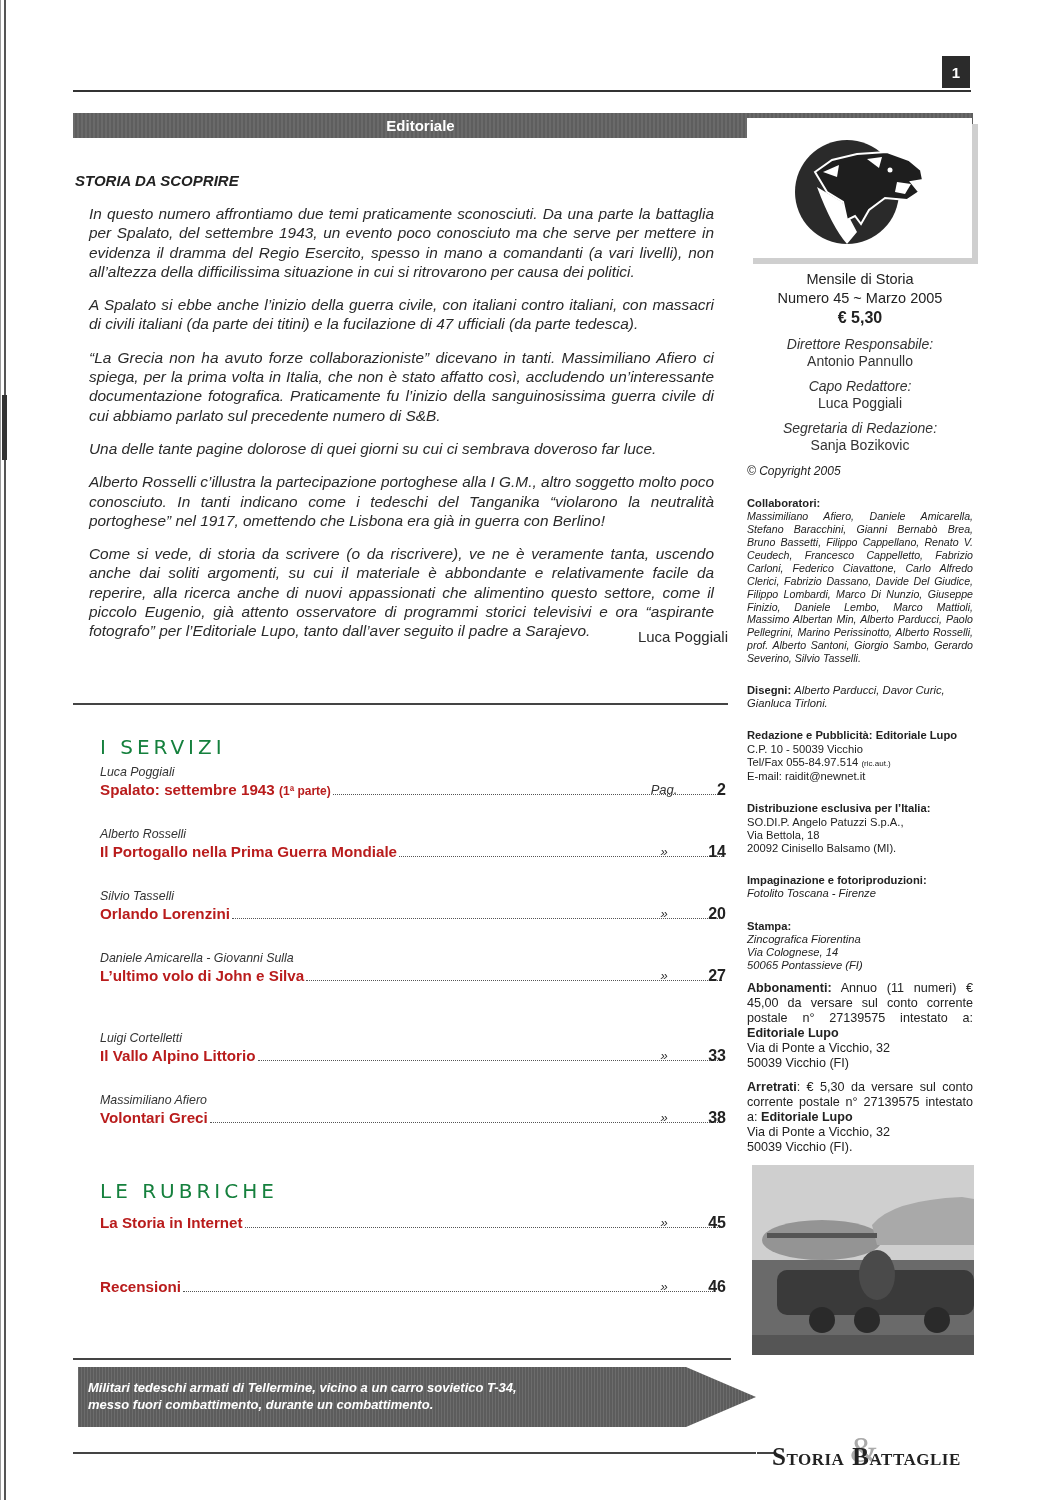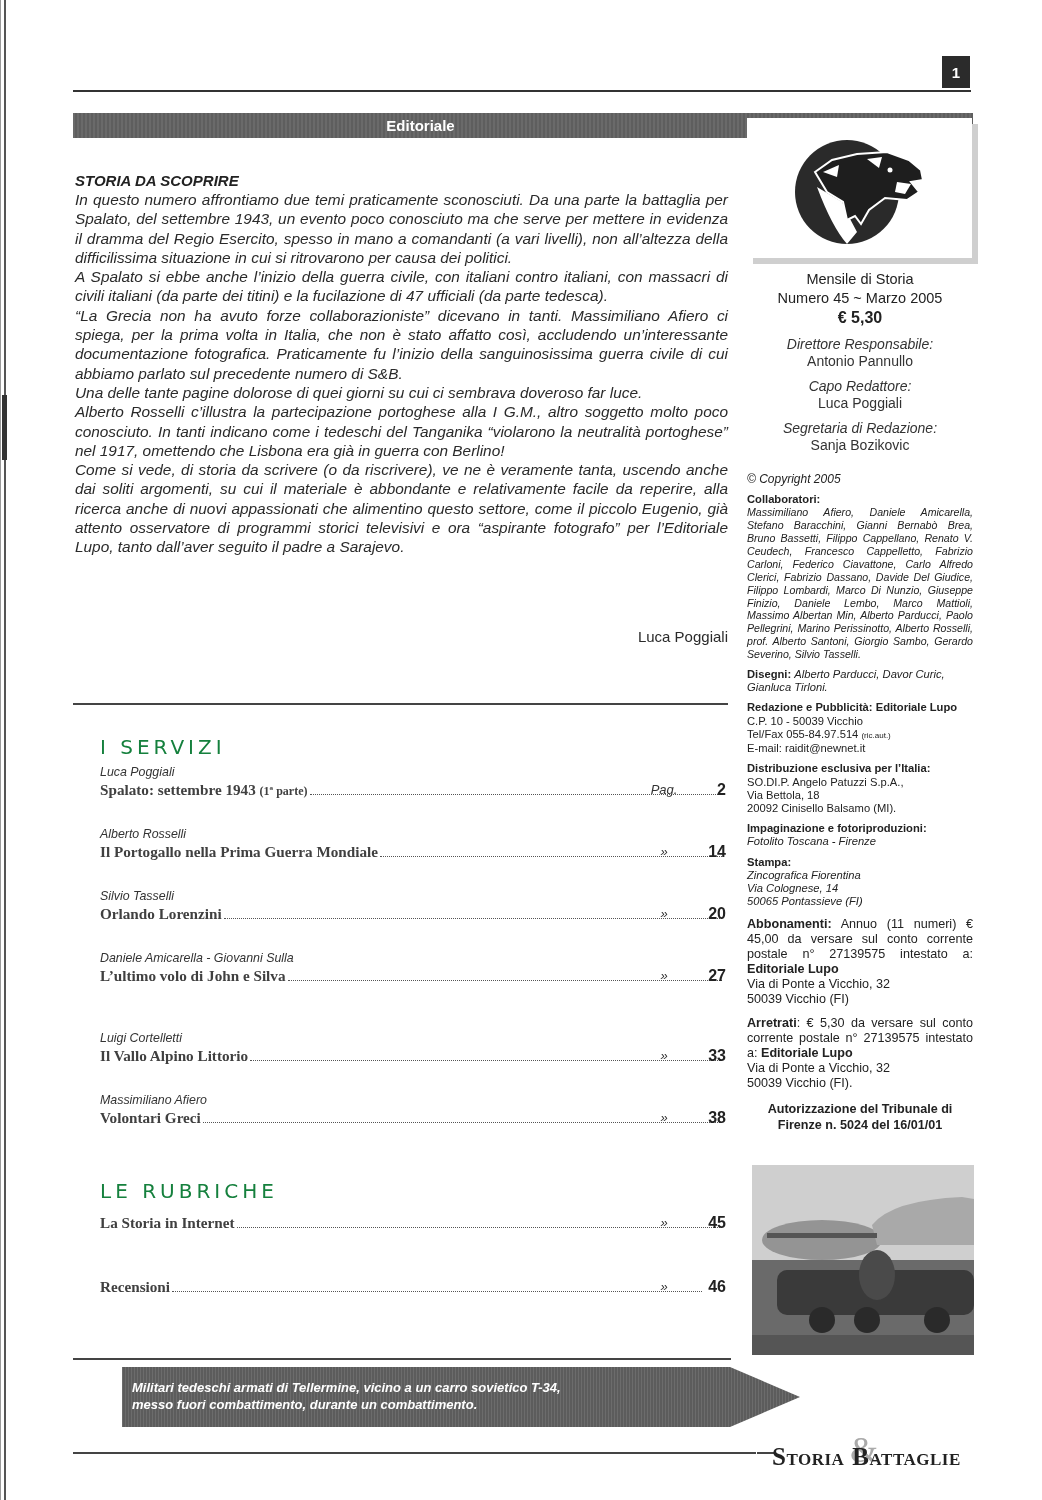--- a/index.html
+++ b/index.html
@@ -19,57 +19,57 @@
   .band-title { position: absolute; left: 73px; top: 113px; width: 695px; height: 24px; color: #fff; font-weight: bold;
     font-size: 15px; display: flex; align-items: center; justify-content: center; }
 
   .logo-box { position: absolute; left: 747px; top: 118px; width: 225px; height: 140px; background: #fff;
     box-shadow: 6px 6px 0 #cfcfcf; }
   .logo-box svg { position: absolute; left: 40px; top: 14px; }
 
   .editorial { position: absolute; left: 75px; top: 172px; width: 653px; }
   .ed-heading { font-weight: bold; font-style: italic; font-size: 15px; color: #222; line-height: 18px; }
   .ed-body { font-style: italic; font-size: 15.4px; line-height: 19.3px; color: #2a2a2a; text-align: justify; }
-  .ed-body p { margin: 0; }
+  .ed-body p { margin: 14px; }
   .signature { position: absolute; left: 500px; top: 628px; width: 228px; text-align: right; font-size: 15px; color: #2a2a2a; }
 
   .mid-rule { position: absolute; left: 73px; top: 703px; width: 655px; height: 2px; background: #444; }
 
   .side { position: absolute; left: 747px; top: 270px; width: 226px; font-size: 12px; color: #222; }
   .side .center { text-align: center; }
   .mag-title { font-weight: normal; font-size: 14.5px; line-height: 19px; }
   .mag-price { font-weight: bold; font-size: 16px; line-height: 20px; }
   .role { font-style: italic; font-size: 14px; line-height: 17px; margin-top: 8px; color: #333; }
   .role-name { font-size: 14px; line-height: 17px; color: #333; }
-  .copyright { font-style: italic; font-size: 12px; margin-top: 18px; }
-  .blk { margin-top: 7px; font-size: 11.2px; line-height: 13.2px; }
+  .copyright { font-style: italic; font-size: 12px; margin-top: 10px; }
+  .blk { margin-top: 19px; font-size: 11.2px; line-height: 13.2px; }
   .blk b { font-weight: bold; }
   .blk .it { font-style: italic; }
   .collab { font-style: italic; font-size: 10.6px; line-height: 12.9px; text-align: justify; }
   .small { font-size: 8px; }
   .larger { font-size: 12.6px; line-height: 15px; margin-top: 9px; }
   .justify { text-align: justify; }
   .auth { text-align: center; font-weight: bold; font-size: 12.6px; line-height: 16px; margin-top: 10px; }
 
   .photo { position: absolute; left: 752px; top: 1165px; width: 222px; height: 190px; overflow: hidden;
     background: linear-gradient(180deg, #d9d9d9 0%, #c7c7c7 35%, #8d8d8d 55%, #5a5a5a 75%, #6f6f6f 100%); }
 
   .toc { position: absolute; left: 100px; top: 735px; width: 628px; }
   .toc-section { font-weight: 400; font-size: 20px; letter-spacing: 4px; color: #15803d; font-family: "DejaVu Sans", sans-serif; }
   .toc-item { position: relative; height: 62px; }
   .toc-author { font-style: italic; font-size: 12.4px; color: #333; line-height: 15px; }
   .toc-line { display: flex; align-items: baseline; font-size: 15.2px; line-height: 20px; }
-  .toc-title { font-weight: bold; white-space: nowrap; color: #404040; font-family: Liberation Serif, serif; }
+  .toc-title { font-weight: bold; white-space: nowrap; color: #b91c1c; font-family: Liberation Sans, sans-serif; }
   .toc-title .sub { font-size: 12px; }
   .dots { flex: 1; border-bottom: 1px dotted #555; margin: 0 6px 4px 2px; max-width: 530px; }
   .toc-pag { position: absolute; right: 44px; width: 40px; text-align: center; font-style: italic; font-size: 13px; color: #333; }
   .toc-page { position: absolute; right: 2px; width: 36px; text-align: right; font-weight: bold; font-size: 16px; color: #222; }
 
   .bottom-rule1 { position: absolute; left: 73px; top: 1358px; width: 658px; height: 2px; background: #444; }
-  .caption-band { position: absolute; left: 78px; top: 1367px; width: 678px; height: 48px; margin-left: 44px; }
+  .caption-band { position: absolute; left: 78px; top: 1367px; width: 678px; height: 48px; }
   .caption-band svg { position: absolute; left: 0; top: 0; }
   .caption-text { position: absolute; left: 10px; top: 12px; color: #fff; font-style: italic; font-weight: bold;
     font-size: 13px; line-height: 17px; }
   .bottom-rule2 { position: absolute; left: 73px; top: 1452px; width: 683px; height: 2px; background: #444; }
   .masthead { position: absolute; left: 772px; top: 1437px; width: 205px; height: 36px; }
   .mast-amp { position: absolute; left: 78px; top: -8px; font-family: "Liberation Serif", serif; font-size: 36px; color: #aaa; }
   .mast-text { position: absolute; left: 0; top: 6px; font-family: "Liberation Serif", serif; font-weight: bold; color: #222;
     font-size: 17px; letter-spacing: 0.5px; white-space: nowrap; }
   .mast-text .big { font-size: 25px; }
   .mast-rule { position: absolute; left: 757px; top: 1452px; width: 18px; height: 2px; background: #444; }

